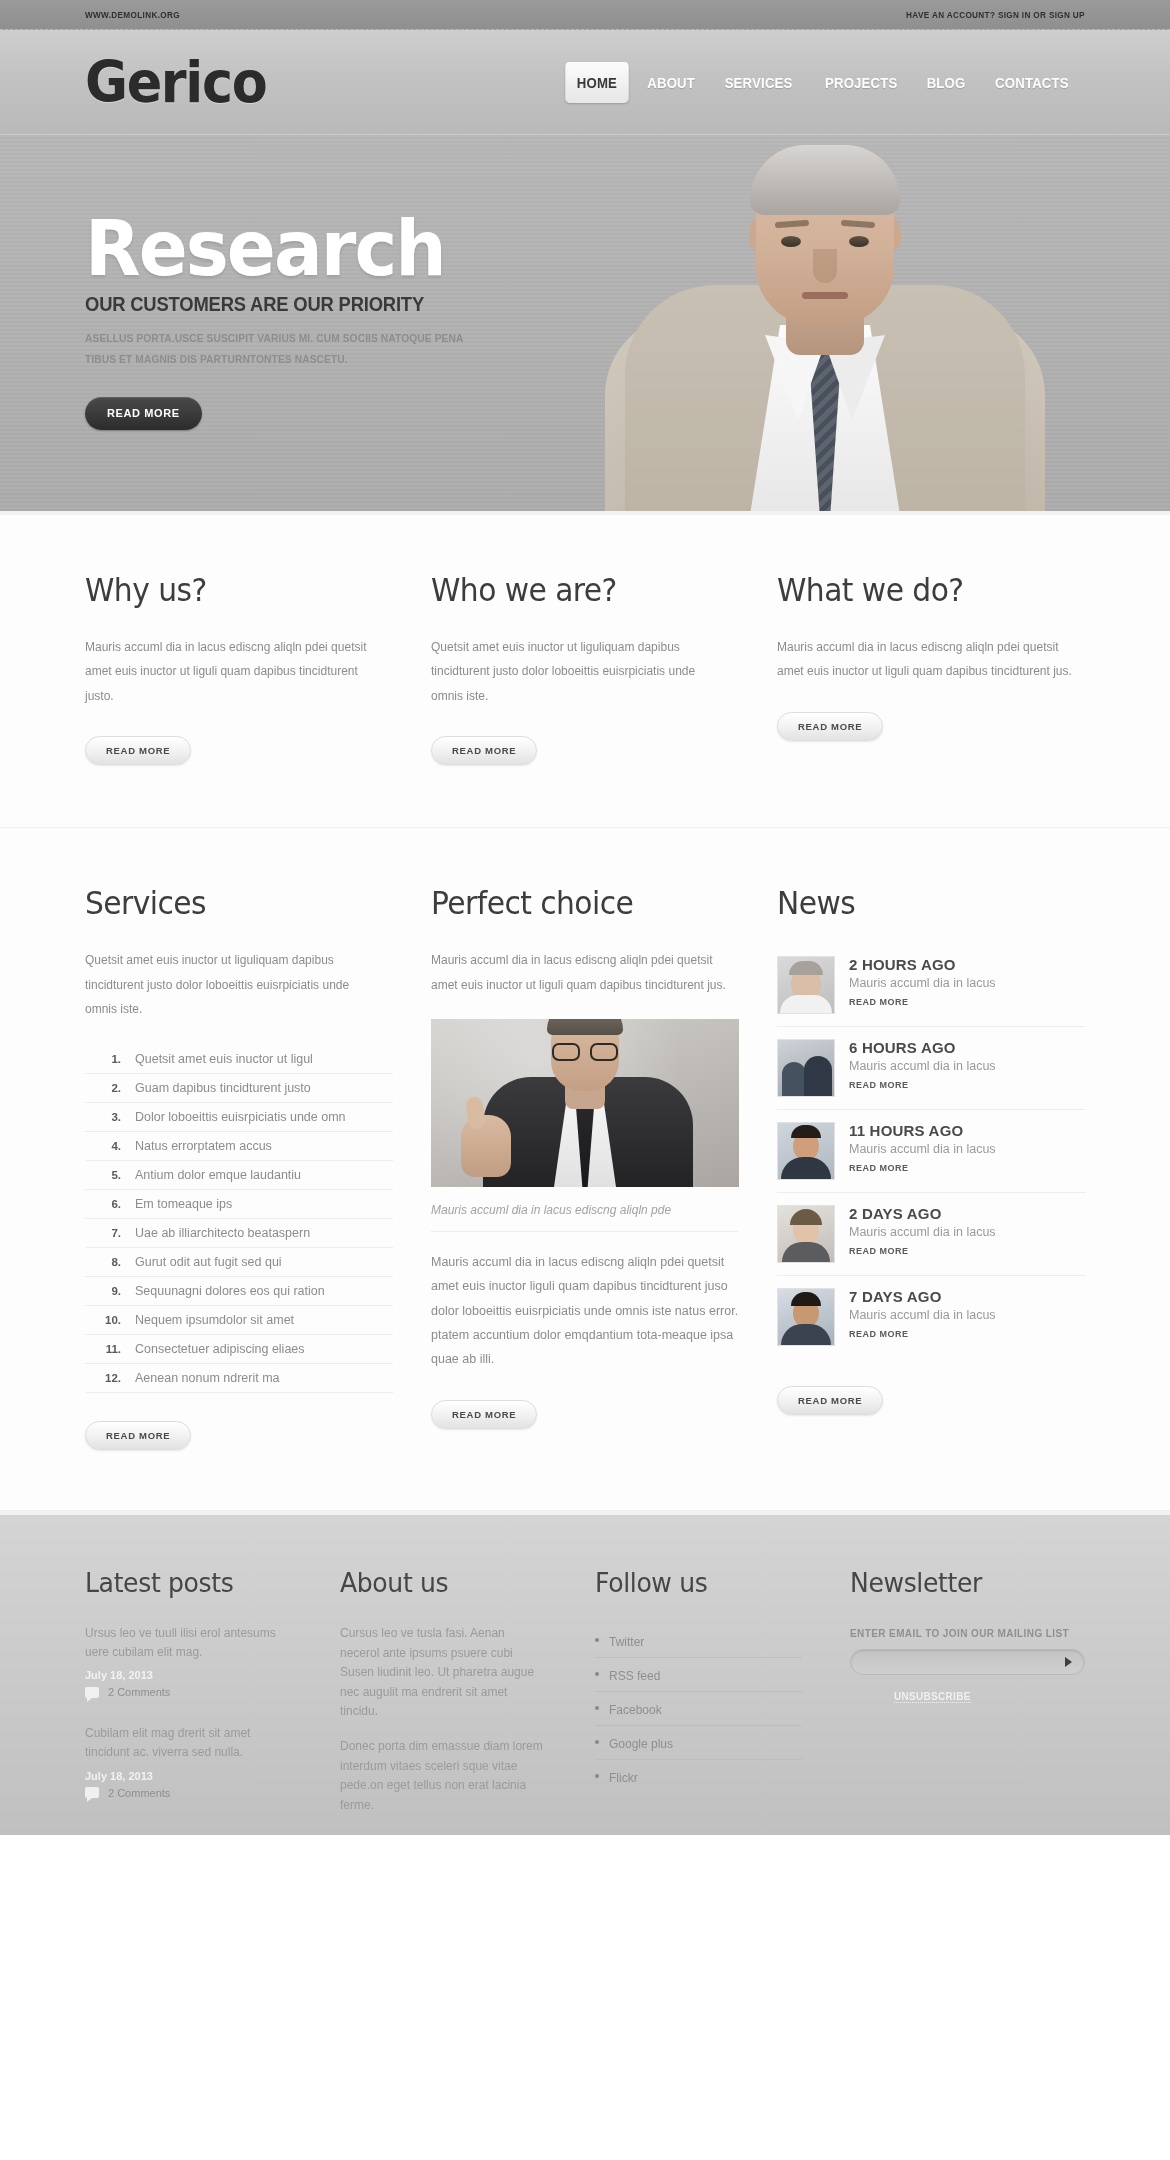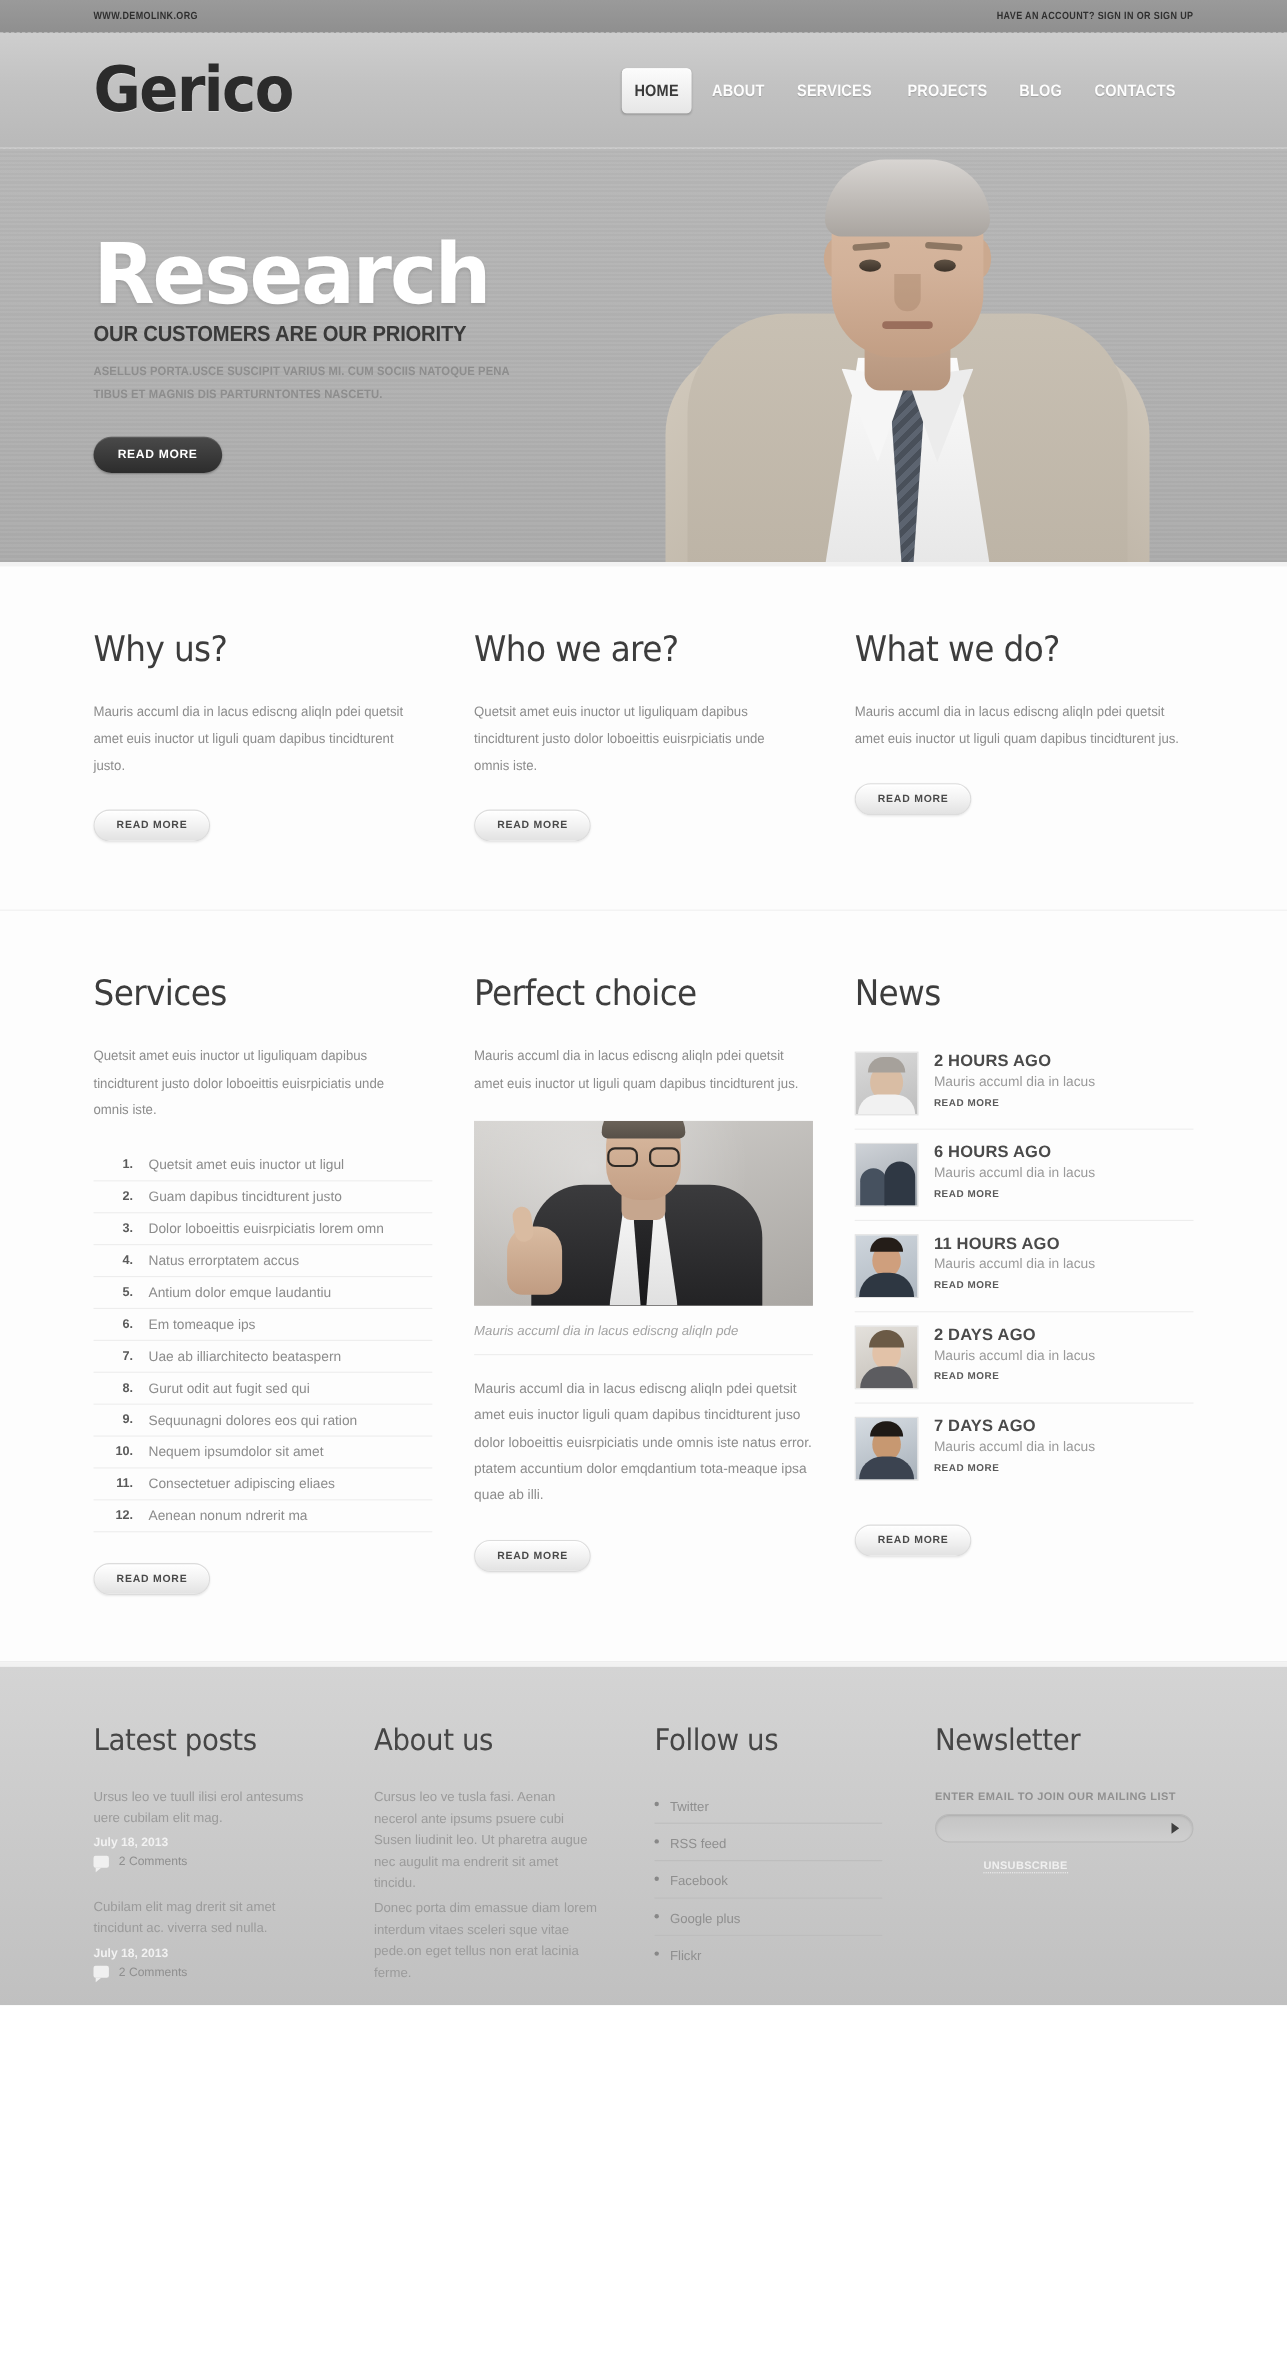--- a/index.html
+++ b/index.html
@@ -281,21 +281,21 @@
   }
   .fpost{margin-top:26px;}
   .fpost .txt{font-family:"Liberation Sans",sans-serif;font-size:12px;line-height:1.55;color:#9b9b9b;}
   .fpost .date{margin-top:8px;font-family:"Liberation Sans",sans-serif;font-size:11px;font-weight:700;color:#f2f2f2;}
   .fpost .cm{margin-top:5px;display:flex;align-items:center;gap:9px;}
   .cm-icon{width:14px;height:11px;background:#f0f0f0;border-radius:2px;position:relative;}
   .cm-icon:after{content:"";position:absolute;left:2px;bottom:-4px;width:0;height:0;
     border-left:5px solid #f0f0f0;border-bottom:4px solid transparent;}
   .cm-txt{font-family:"Liberation Sans",sans-serif;font-size:11px;color:#8f8f8f;}
   .fabout{margin-top:26px;font-family:"Liberation Sans",sans-serif;font-size:12px;line-height:1.62;color:#9b9b9b;}
-  .fabout + .fabout{margin-top:4px;}
+  .fabout + .fabout{margin-top:16px;}
   ul.flinks{list-style:none;margin-top:26px;}
   ul.flinks li{border-bottom:1px solid #bdbdbd;padding:7px 0 7px 14px;position:relative;}
   ul.flinks li:last-child{border-bottom:none;}
   ul.flinks li:before{content:"";position:absolute;left:0;top:14px;width:4px;height:4px;border-radius:50%;background:#888;}
   ul.flinks a{font-family:"Liberation Sans",sans-serif;font-size:12px;color:#8f8f8f;text-decoration:none;}
   .nl-label{margin-top:30px;font-family:"Liberation Sans",sans-serif;font-size:10px;font-weight:700;
     color:#909090;text-transform:uppercase;letter-spacing:.4px;}
   .nl-field{margin-top:10px;position:relative;width:235px;height:26px;
     background:linear-gradient(to bottom,#c4c4c4,#cfcfcf);
     border:1px solid #b9b9b9;border-radius:13px;box-shadow:inset 0 1px 2px rgba(0,0,0,.12);}
@@ -412,21 +412,21 @@
           <h2 class="head">Services</h2>
           <p class="body">Quetsit amet euis inuctor ut liguliquam dapibus tincidturent justo dolor loboeittis euisrpiciatis unde omnis iste.</p>
           <ol class="slist">
             <li>
                 <span>Quetsit amet euis inuctor ut ligul</span>
               </li>
             <li>
                 <span>Guam dapibus tincidturent justo</span>
               </li>
             <li>
-                <span>Dolor loboeittis euisrpiciatis lorem omn</span>
+                <span>Dolor loboeittis euisrpiciatis unde omn</span>
               </li>
             <li>
                 <span>Natus errorptatem accus</span>
               </li>
             <li>
                 <span>Antium dolor emque laudantiu</span>
               </li>
             <li>
                 <span>Em tomeaque ips</span>
               </li>

